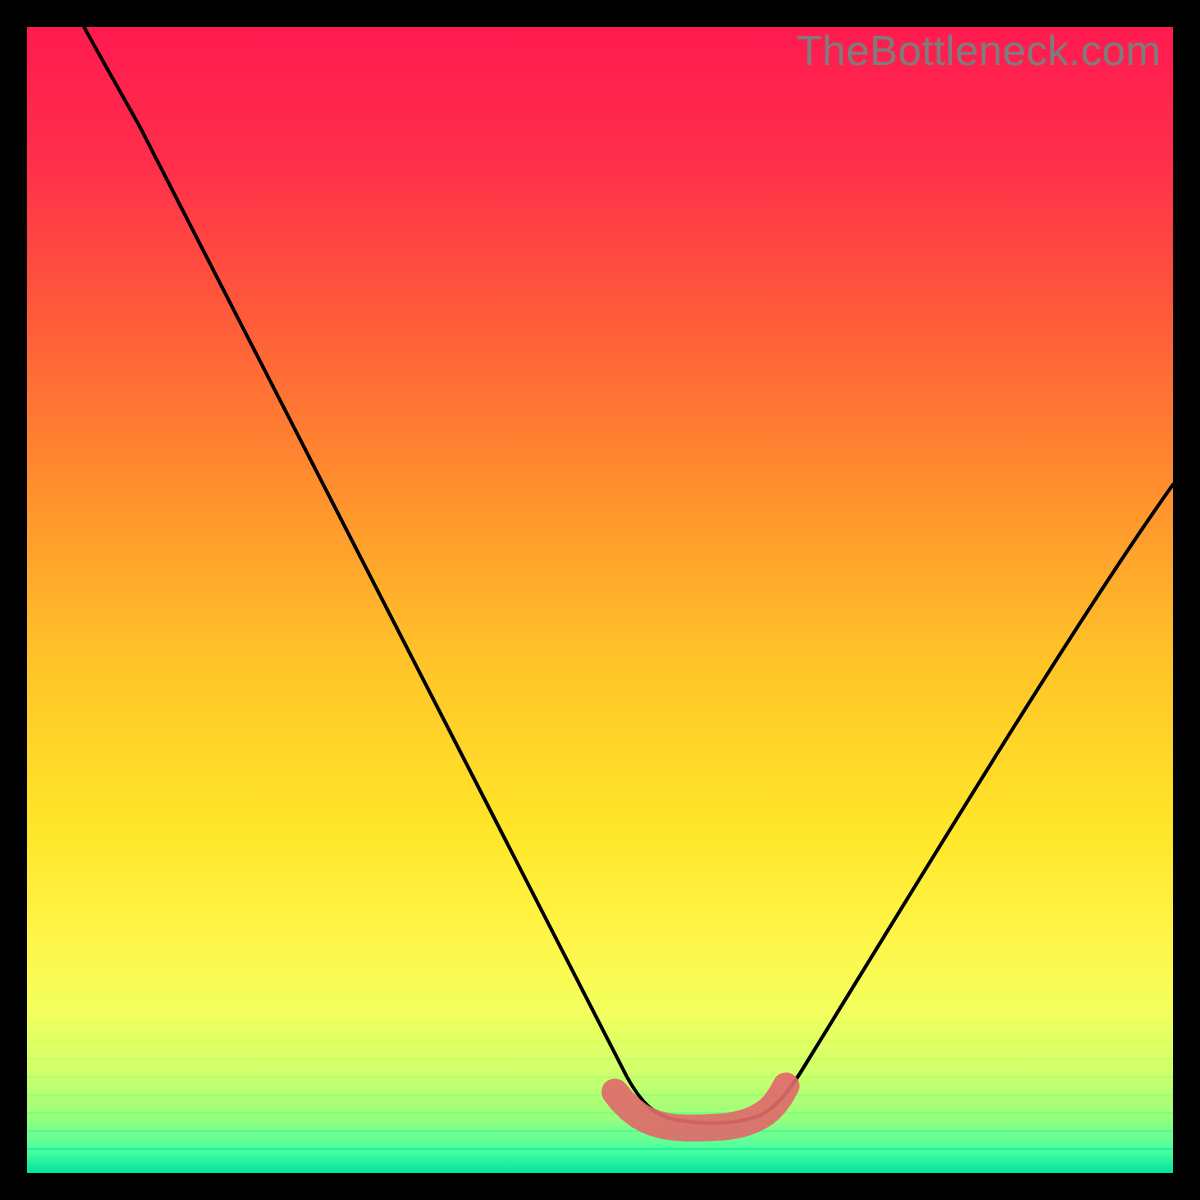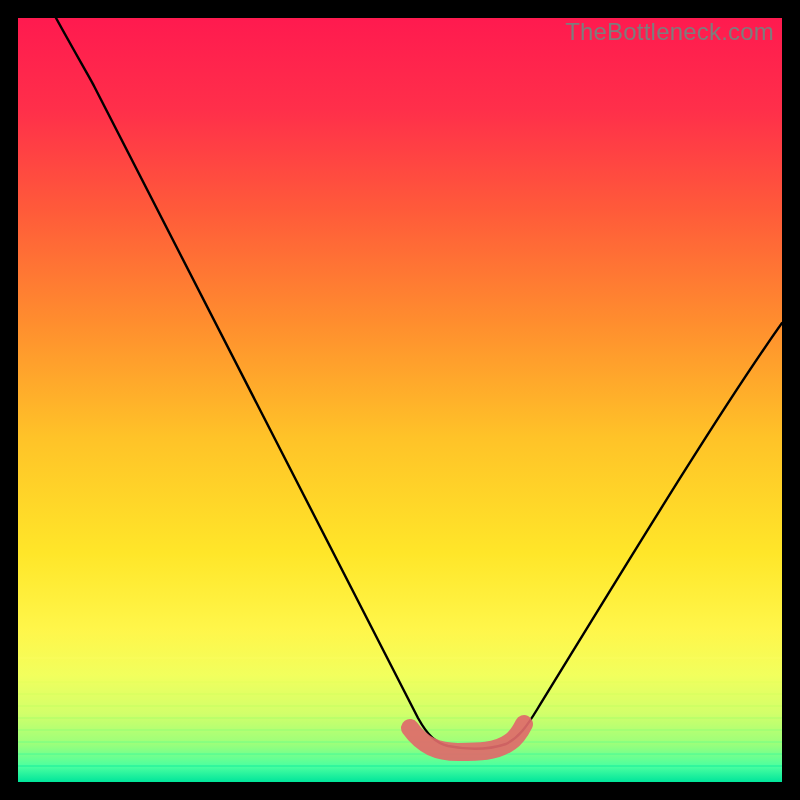--- a/index.html
+++ b/index.html
@@ -24,21 +24,21 @@
     left: 0;
     top: 0;
     width: 100%;
     height: 100%;
   }
   .watermark {
     position: absolute;
     top: 0px;
     right: 8px;
     color: #7d7d7d;
-    font-size: 24px;
+    font-size: 28px;
     font-weight: 500;
     letter-spacing: 0.2px;
     user-select: none;
   }
   svg {
     display: block;
   }
 </style>
 </head>
 <body>

